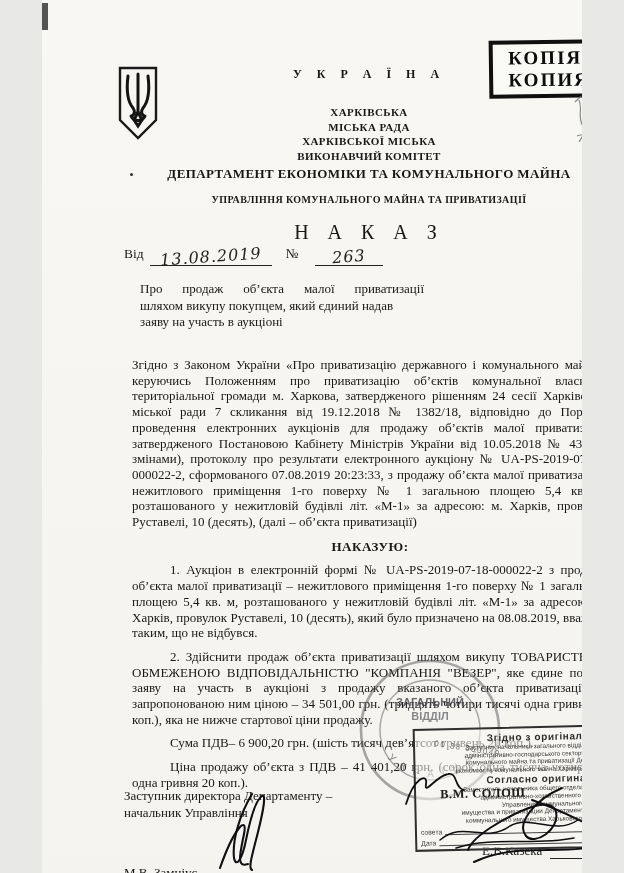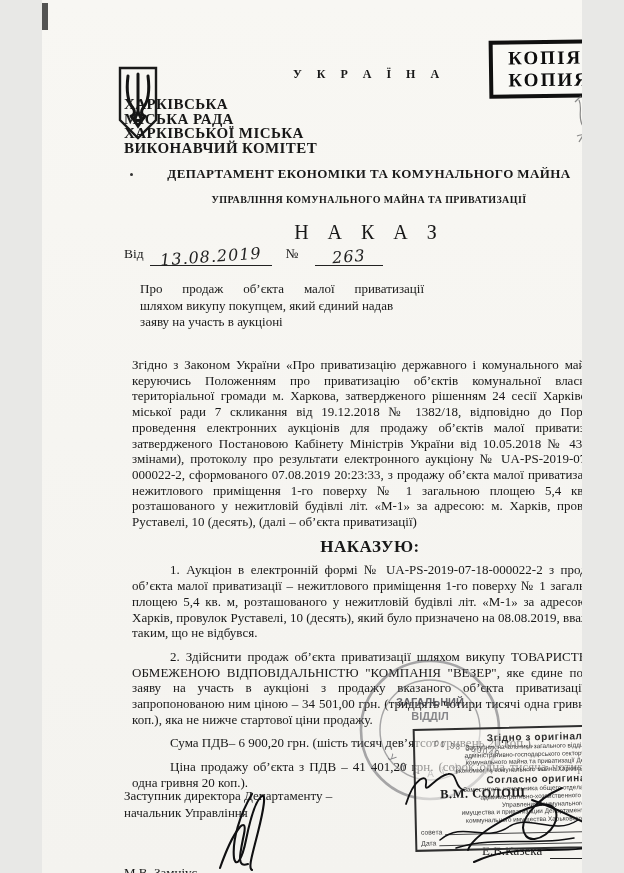--- a/index.html
+++ b/index.html
@@ -6,21 +6,21 @@
   .page{
     position:relative;width:540px;height:873px;margin:0 auto;
     background:linear-gradient(#f8f7f3,#f4f3ef);
     font-family:"Liberation Serif","DejaVu Serif",serif;
     color:#181818;overflow:hidden;
   }
   .abs{position:absolute;}
   
   .corner-mark{left:0;top:3px;width:6px;height:27px;background:#2a2a2a;opacity:.8;}
   .country{left:82px;top:67px;width:490px;text-align:center;font-size:12px;font-weight:bold;letter-spacing:6px;}
-  .org{left:82px;top:97px;width:490px;font-size:15px;font-weight:bold;line-height:14.5px;letter-spacing:.4px;}
+  .org{left:82px;top:105px;width:490px;text-align:center;font-size:11px;font-weight:bold;line-height:14.5px;letter-spacing:.4px;}
   .dept{left:82px;top:166px;width:490px;text-align:center;font-size:13px;font-weight:bold;letter-spacing:.4px;}
   .office{left:82px;top:194px;width:490px;text-align:center;font-size:10px;font-weight:bold;letter-spacing:.4px;}
   .nakaz{left:82px;top:221px;width:490px;text-align:center;font-size:20px;font-weight:normal;letter-spacing:7px;}
   .dot-speck{left:88px;top:173px;width:3px;height:3px;background:#333;border-radius:50%;}
   
   .copy-stamp{
     left:447px;top:40px;width:100px;padding:3px 6px;border:4px solid #101010;
     transform:rotate(-.8deg);text-align:center;font-weight:bold;font-size:19px;
     line-height:22px;letter-spacing:2px;color:#0d0d0d;background:rgba(250,250,247,.6);
   }
@@ -31,21 +31,21 @@
   .hand{font-family:"DejaVu Serif",serif;font-style:italic;font-size:16px;letter-spacing:1px;color:#222;
         display:inline-block;transform:rotate(-4deg) translateY(1px);}
   .w-date{width:122px;} .w-num{width:68px;margin-left:10px;}
   .nsign{margin-left:14px;}
   
   .subject{left:98px;top:281px;width:284px;font-weight:normal;font-size:13px;line-height:16.5px;}
   .subject .just{text-align:justify;text-align-last:justify;}
   
   .body{left:82px;top:349px;width:492px;font-size:13px;line-height:15.7px;text-align:justify;}
   .body p{margin:8px;}
-  .decree{text-align:center;font-weight:bold;font-size:17px;margin:9px 0 7px 0 !important;letter-spacing:.5px;}
+  .decree{text-align:center;font-weight:bold;font-size:13px;margin:9px 0 7px 0 !important;letter-spacing:.5px;}
   .ind{text-indent:38px;}
   
   .sig-left-title{left:82px;top:787px;width:260px;font-size:13px;line-height:17px;}
   .sig-name{font-size:13px;display:flex;align-items:flex-end;}
   .sig-name .uline{display:inline-block;border-bottom:1.3px solid #222;margin-left:8px;}
   .sig-left-name{left:82px;top:865px;gap:12px;}
   .sig-right-name{left:440px;top:843px;}
   
   .round-stamp{left:316px;top:658px;width:144px;height:144px;z-index:1;}
   

